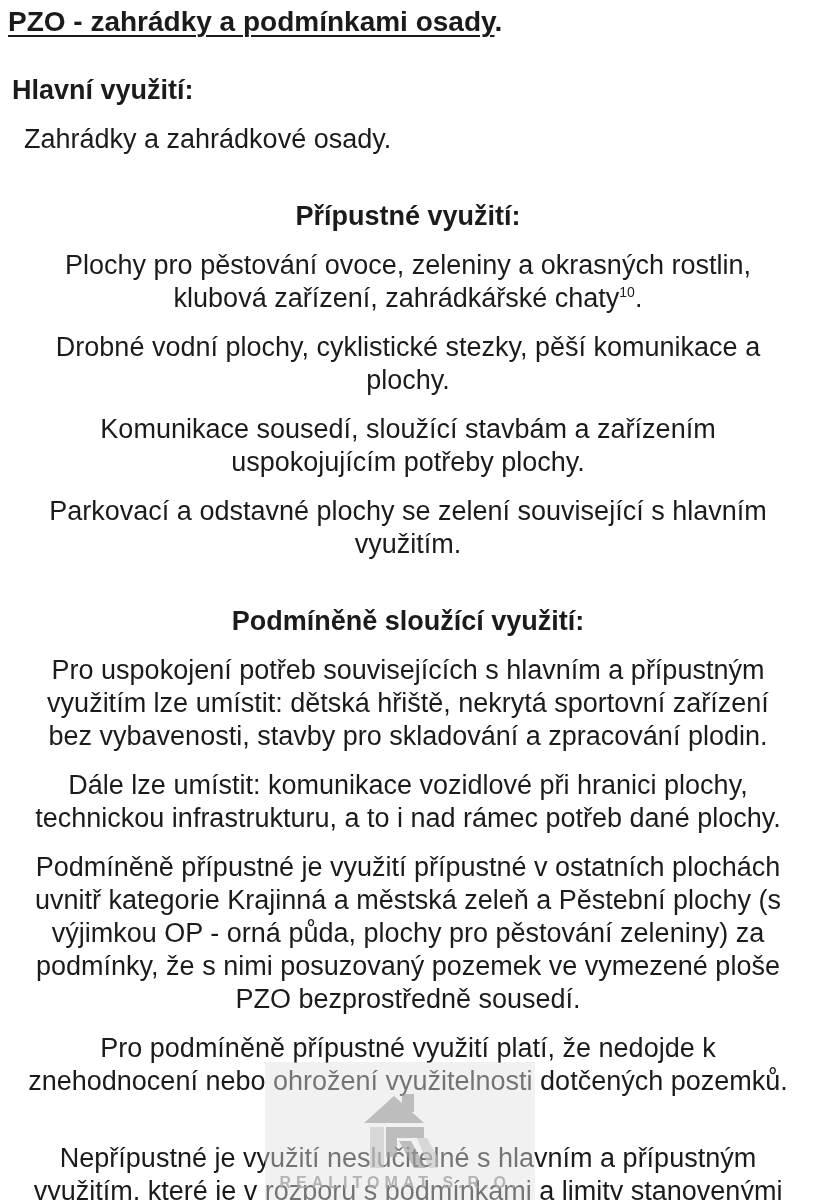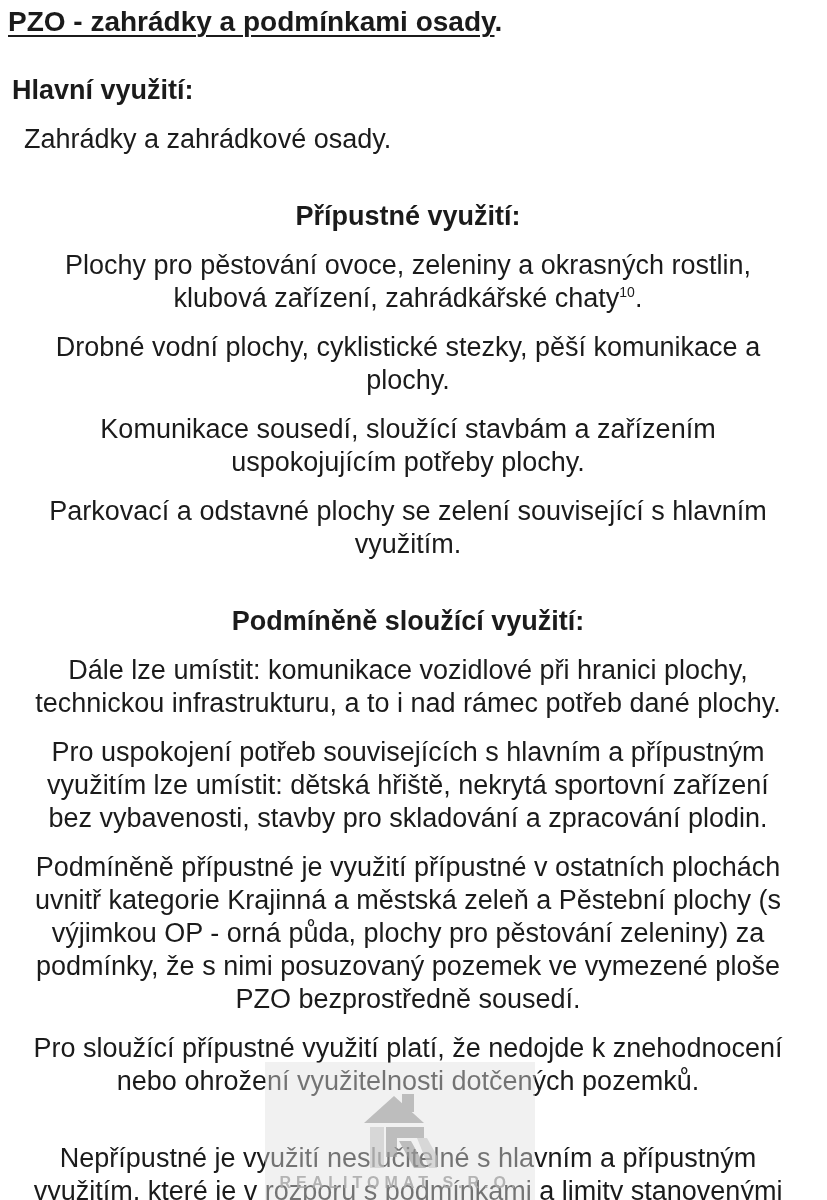--- a/index.html
+++ b/index.html
@@ -97,24 +97,24 @@
   <div class="section">
     <h2 class="section-heading">Přípustné využití:</h2>
     <p class="para"><span>Plochy pro pěstování ovoce, zeleniny a okrasných rostlin, klubová zařízení, zahrádkářské chaty</span><sup>10</sup><span>.</span></p>
     <p class="para">Drobné vodní plochy, cyklistické stezky, pěší komunikace a plochy.</p>
     <p class="para">Komunikace sousedí, sloužící stavbám a zařízením uspokojujícím potřeby plochy.</p>
     <p class="para">Parkovací a odstavné plochy se zelení související s hlavním využitím.</p>
   </div>
 
   <div class="section">
     <h2 class="section-heading">Podmíněně sloužící využití:</h2>
+    <p class="para">Pro uspokojení potřeb souvisejících s hlavním a přípustným využitím lze umístit: dětská hřiště, nekrytá sportovní zařízení bez vybavenosti, stavby pro skladování a zpracování plodin.</p>
     <p class="para">Dále lze umístit: komunikace vozidlové při hranici plochy, technickou infrastrukturu, a to i nad rámec potřeb dané plochy.</p>
-    <p class="para">Pro uspokojení potřeb souvisejících s hlavním a přípustným využitím lze umístit: dětská hřiště, nekrytá sportovní zařízení bez vybavenosti, stavby pro skladování a zpracování plodin.</p>
     <p class="para">Podmíněně přípustné je využití přípustné v ostatních plochách uvnitř kategorie Krajinná a městská zeleň a Pěstební plochy (s výjimkou OP - orná půda, plochy pro pěstování zeleniny) za podmínky, že s nimi posuzovaný pozemek ve vymezené ploše PZO bezprostředně sousedí.</p>
-    <p class="para">Pro sloužící přípustné využití platí, že nedojde k znehodnocení nebo ohrožení využitelnosti dotčených pozemků.</p>
+    <p class="para">Pro podmíněně přípustné využití platí, že nedojde k znehodnocení nebo ohrožení využitelnosti dotčených pozemků.</p>
   </div>
 
   <div class="section">
     <p class="para">Nepřípustné je využití neslučitelné s hlavním a přípustným využitím, které je v rozporu s podmínkami a limity stanovenými v dané lokalitě nebo je jiným způsobem v rozporu s cíli a úkoly územního plánování.</p>
   </div>
 
 </div>
 
 <div class="watermark">
   <svg class="wm-logo" viewBox="0 0 82 78" xmlns="http://www.w3.org/2000/svg">

